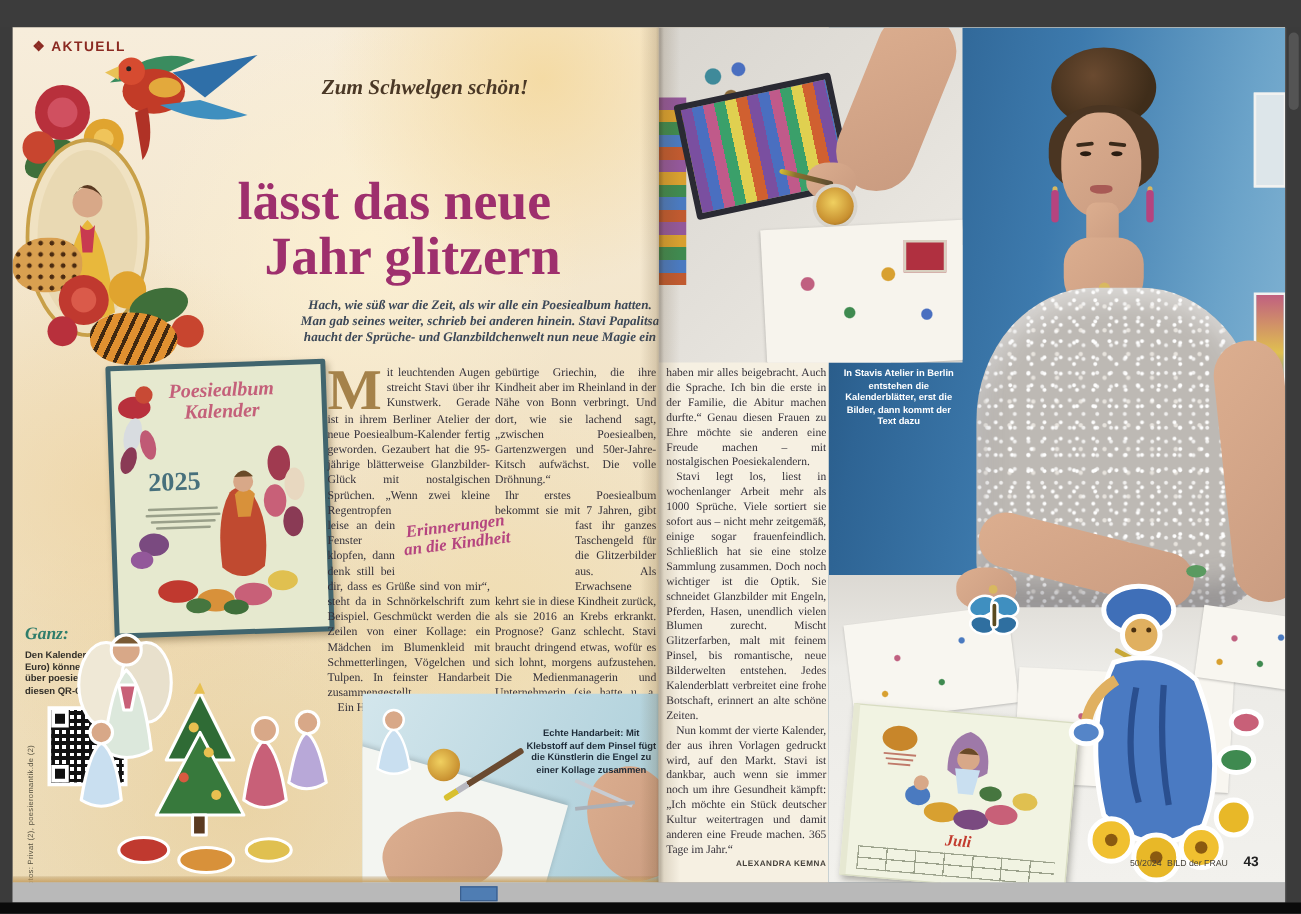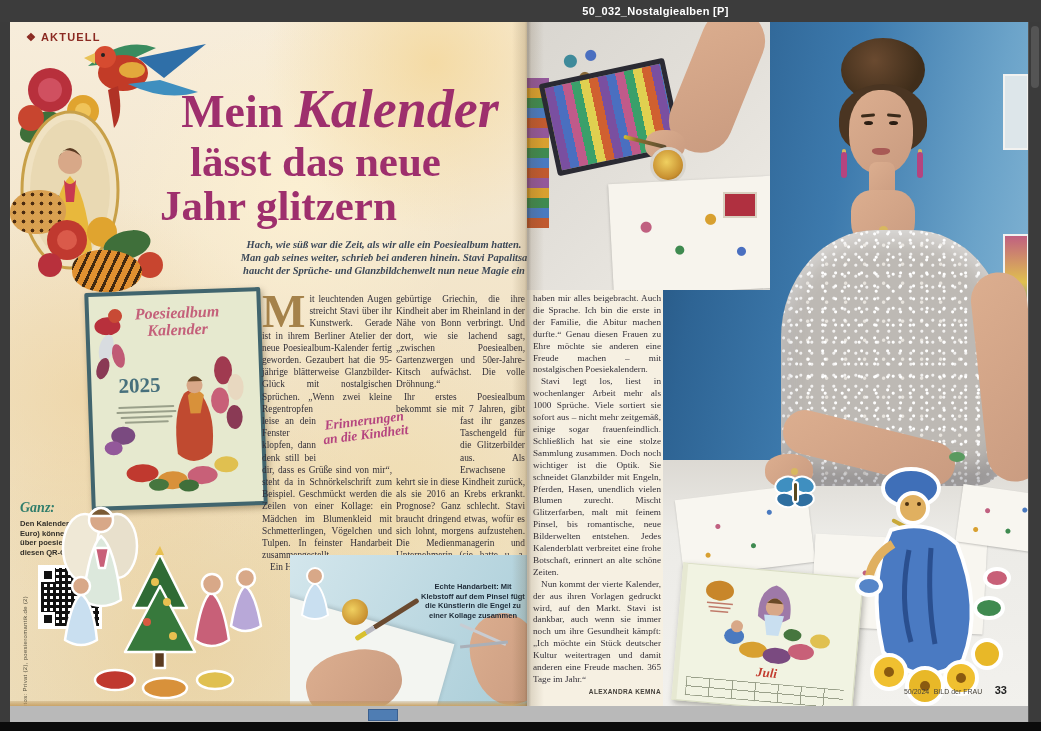--- a/index.html
+++ b/index.html
@@ -99,23 +99,20 @@
      repeating-linear-gradient(90deg,#9aa08a 0 1px,transparent 1px 23px),
      repeating-linear-gradient(0deg,#9aa08a 0 1px,transparent 1px 9px);}
   .footer-small{font-size:7px;color:#46423a;}
   .footer-page{font-size:11px;font-weight:bold;color:#222;}
 </style>
 </head>
 <body>
 
 <div id="stage">
 
-  <div id="titlebar" class="abs">
-    <span>50_032_Nostalgiealben [P]</span>
-  </div>
 
   <div id="content" class="abs">
 
     <div id="pageL" class="page">
 
       <div class="abs kicker" style="left:16px;top:9px;">
         <span>❖</span>
         <span>AKTUELL</span>
       </div>
 
@@ -157,25 +154,23 @@
         <circle cx="35" cy="30" r="20" fill="#c0392f"></circle>
           <circle cx="35" cy="30" r="10" fill="#da5a4a"></circle>
         <circle cx="70" cy="22" r="15" fill="#e0a42f"></circle>
           <circle cx="18" cy="55" r="12" fill="#b8303c"></circle>
         <ellipse cx="95" cy="35" rx="24" ry="14" fill="#3f6f3a" transform="rotate(-15 95 35)"></ellipse>
         <circle cx="118" cy="55" r="13" fill="#c8452f"></circle>
       </svg>
       <div class="abs" style="left:62px;top:228px;width:70px;height:42px;border-radius:45% 55% 50% 50%;
            background:repeating-linear-gradient(115deg,#e09030 0 6px,#402810 6px 9px);"></div>
 
-      <div class="abs hl" style="left:150px;top:60px;width:360px;text-align:center;font-size:46px;">
-        <span>Mein </span><span class="script" style="font-size:54px;">Kalender</span>
-      </div>
+      <div class="abs eyebrow" style="left:150px;top:38px;width:360px;text-align:center;">Zum Schwelgen schön!</div>
       <div class="abs hl" style="left:180px;top:118px;width:340px;text-align:left;font-size:43px;">lässt das neue</div>
-      <div class="abs hl" style="left:150px;top:162px;width:340px;text-align:left;font-size:43px;">Jahr glitzern</div>
+      <div class="abs hl" style="left:150px;top:162px;width:340px;text-align:center;font-size:43px;">Jahr glitzern</div>
 
       <div class="abs standfirst" style="left:226px;top:216px;width:296px;">Hach, wie süß war die Zeit, als wir alle ein Poesiealbum hatten. Man gab seines weiter, schrieb bei anderen hinein. Stavi Papalitsa haucht der Sprüche- und Glanzbildchenwelt nun neue Magie ein</div>
 
       <div id="cover" class="abs">
         <svg class="abs" style="left:0;top:0;" width="160" height="202" viewBox="0 0 160 202">
           <ellipse cx="18" cy="30" rx="13" ry="9" fill="#b8303c"></ellipse>
             <circle cx="26" cy="20" r="7" fill="#c84a35"></circle>
           <ellipse cx="16" cy="52" rx="7" ry="14" fill="#d8dce0" transform="rotate(15 16 52)"></ellipse>
           <ellipse cx="28" cy="60" rx="6" ry="12" fill="#c05a75" transform="rotate(-12 28 60)"></ellipse>
           <ellipse cx="12" cy="72" rx="6" ry="11" fill="#8a3a55" transform="rotate(20 12 72)"></ellipse>
@@ -356,20 +351,21 @@
              background:radial-gradient(circle at 45% 40%,#f0d060,#c89030 65%,#7a5014);box-shadow:0 0 0 3px #d8d4cc;"></div>
         <div class="abs" style="left:84px;top:158px;width:162px;height:112px;transform:rotate(-3deg);background:#f7f4ed;
              background-image:radial-gradient(circle at 22% 40%,#c06080 5px,transparent 6px),
                radial-gradient(circle at 42% 62%,#3f8a50 4px,transparent 5px),
                radial-gradient(circle at 62% 36%,#d8a030 5px,transparent 6px),
                radial-gradient(circle at 80% 66%,#4a6fc0 4px,transparent 5px);
              box-shadow:0 1px 3px rgba(0,0,0,.25);"></div>
         <div class="abs" style="left:196px;top:170px;width:30px;height:22px;background:#b03040;border:2px solid #d8d0c0;"></div>
       </div>
 
+      <div class="abs caption white" style="left:142px;top:272px;width:100px;">In Stavis Atelier in Berlin entstehen die Kalenderblätter, erst die Bilder, dann kommt der Text dazu</div>
 
       <div class="abs bodycol" style="left:6px;top:271px;width:128px;height:412px;font-size:9.2px;line-height:11.9px;">
         <p>haben mir alles beigebracht. Auch die Sprache. Ich bin die erste in der Familie, die Abitur machen durfte.“ Genau diesen Frauen zu Ehre möchte sie anderen eine Freude machen – mit nostalgischen Poesiekalendern.</p>
         <p class="ind">Stavi legt los, liest in wochenlanger Arbeit mehr als 1000 Sprüche. Viele sortiert sie sofort aus – nicht mehr zeitgemäß, einige sogar frauenfeindlich. Schließlich hat sie eine stolze Sammlung zusammen. Doch noch wichtiger ist die Optik. Sie schneidet Glanzbilder mit Engeln, Pferden, Hasen, unendlich vielen Blumen zurecht. Mischt Glitzerfarben, malt mit feinem Pinsel, bis romantische, neue Bilderwelten entstehen. Jedes Kalenderblatt verbreitet eine frohe Botschaft, erinnert an alte schöne Zeiten.</p>
         <p class="ind">Nun kommt der vierte Kalender, der aus ihren Vorlagen gedruckt wird, auf den Markt. Stavi ist dankbar, auch wenn sie immer noch um ihre Gesundheit kämpft: „Ich möchte ein Stück deutscher Kultur weitertragen und damit anderen eine Freude machen. 365 Tage im Jahr.“</p>
         <span class="byline">ALEXANDRA KEMNA</span>
       </div>
 
       <div id="juli" class="abs">
         <svg class="abs" style="left:14px;top:6px;" width="146" height="86" viewBox="0 0 146 86">
@@ -420,21 +416,21 @@
         <circle cx="40" cy="214" r="5" fill="#8a5a10"></circle>
           <circle cx="76" cy="228" r="5" fill="#8a5a10"></circle>
         <circle cx="112" cy="220" r="5" fill="#8a5a10"></circle>
         <circle cx="58" cy="46" r="2" fill="#4a3010"></circle>
           <circle cx="70" cy="46" r="2" fill="#4a3010"></circle>
       </svg>
 
       <div class="abs" style="left:300px;top:658px;width:180px;text-align:right;">
         <span class="footer-small">50/2024</span>
         <span class="footer-small">BILD der FRAU</span>
-        <span class="footer-page" style="margin-left:8px;">33</span>
+        <span class="footer-page" style="margin-left:8px;">43</span>
       </div>
     </div>
 
     <div id="gutter" class="abs"></div>
   </div>
 
   <div id="leftchrome" class="abs"></div>
   <div id="rightchrome" class="abs">
     <div id="vthumb" class="abs"></div>
   </div>

